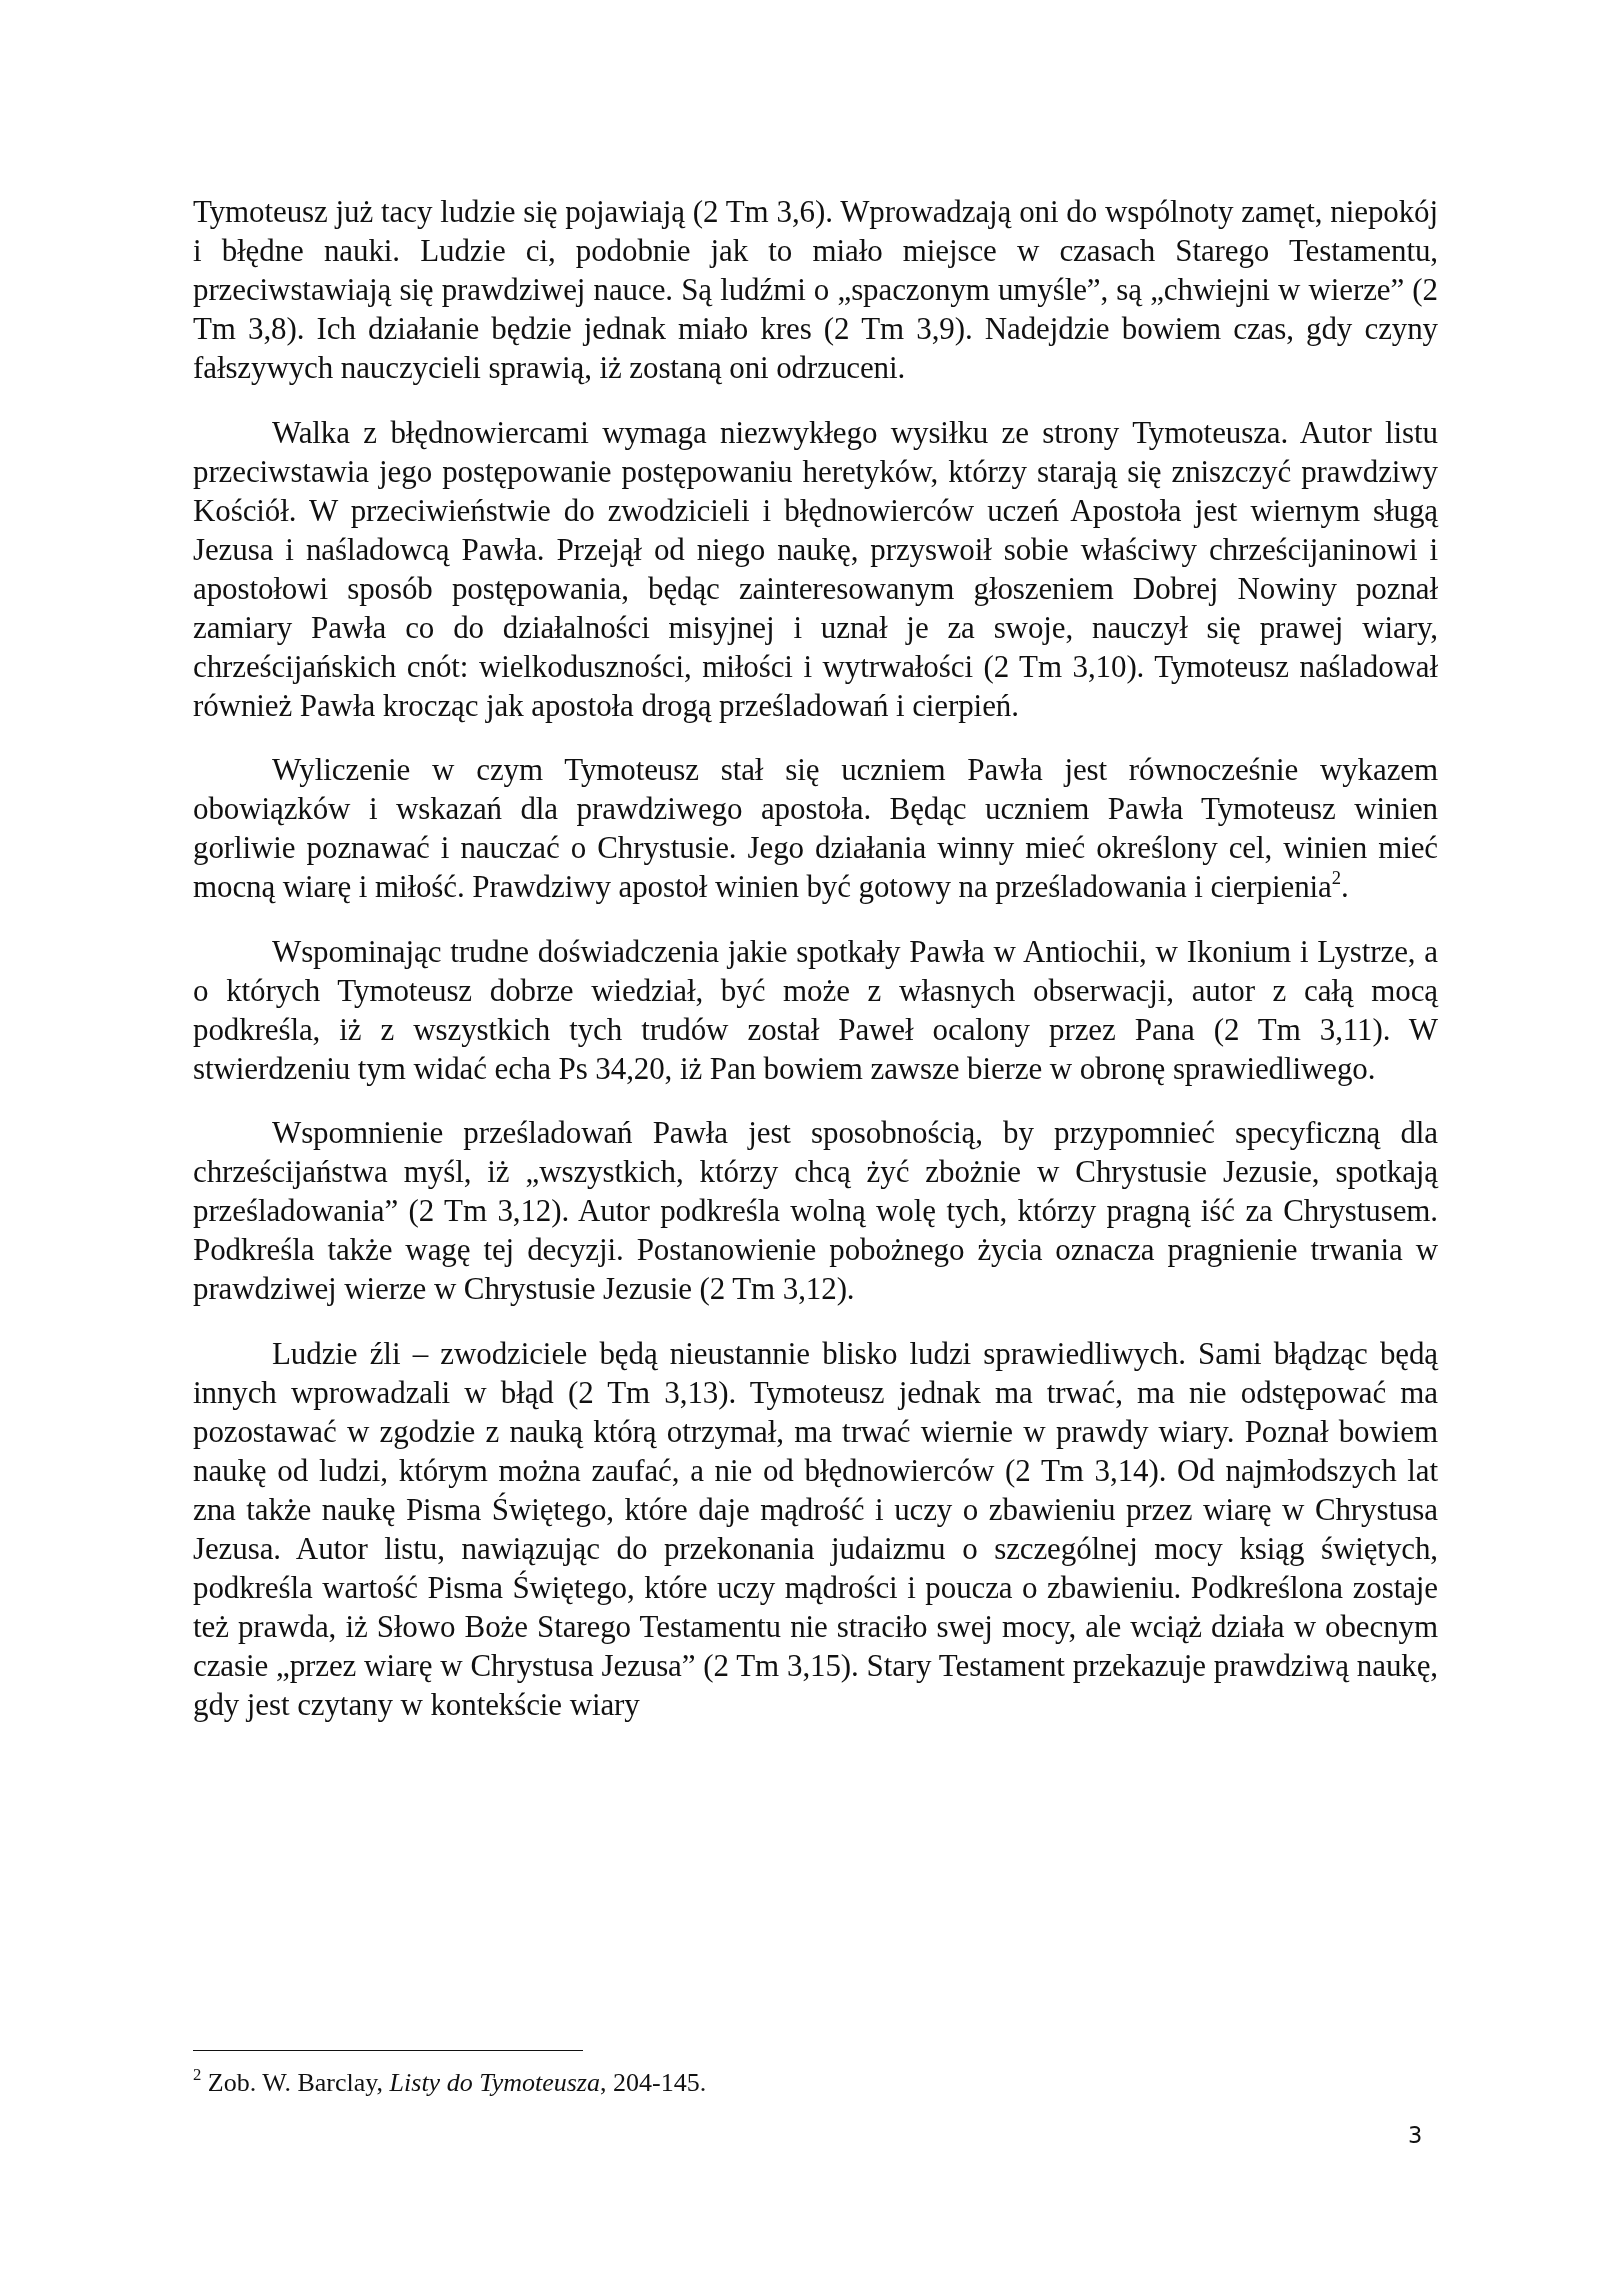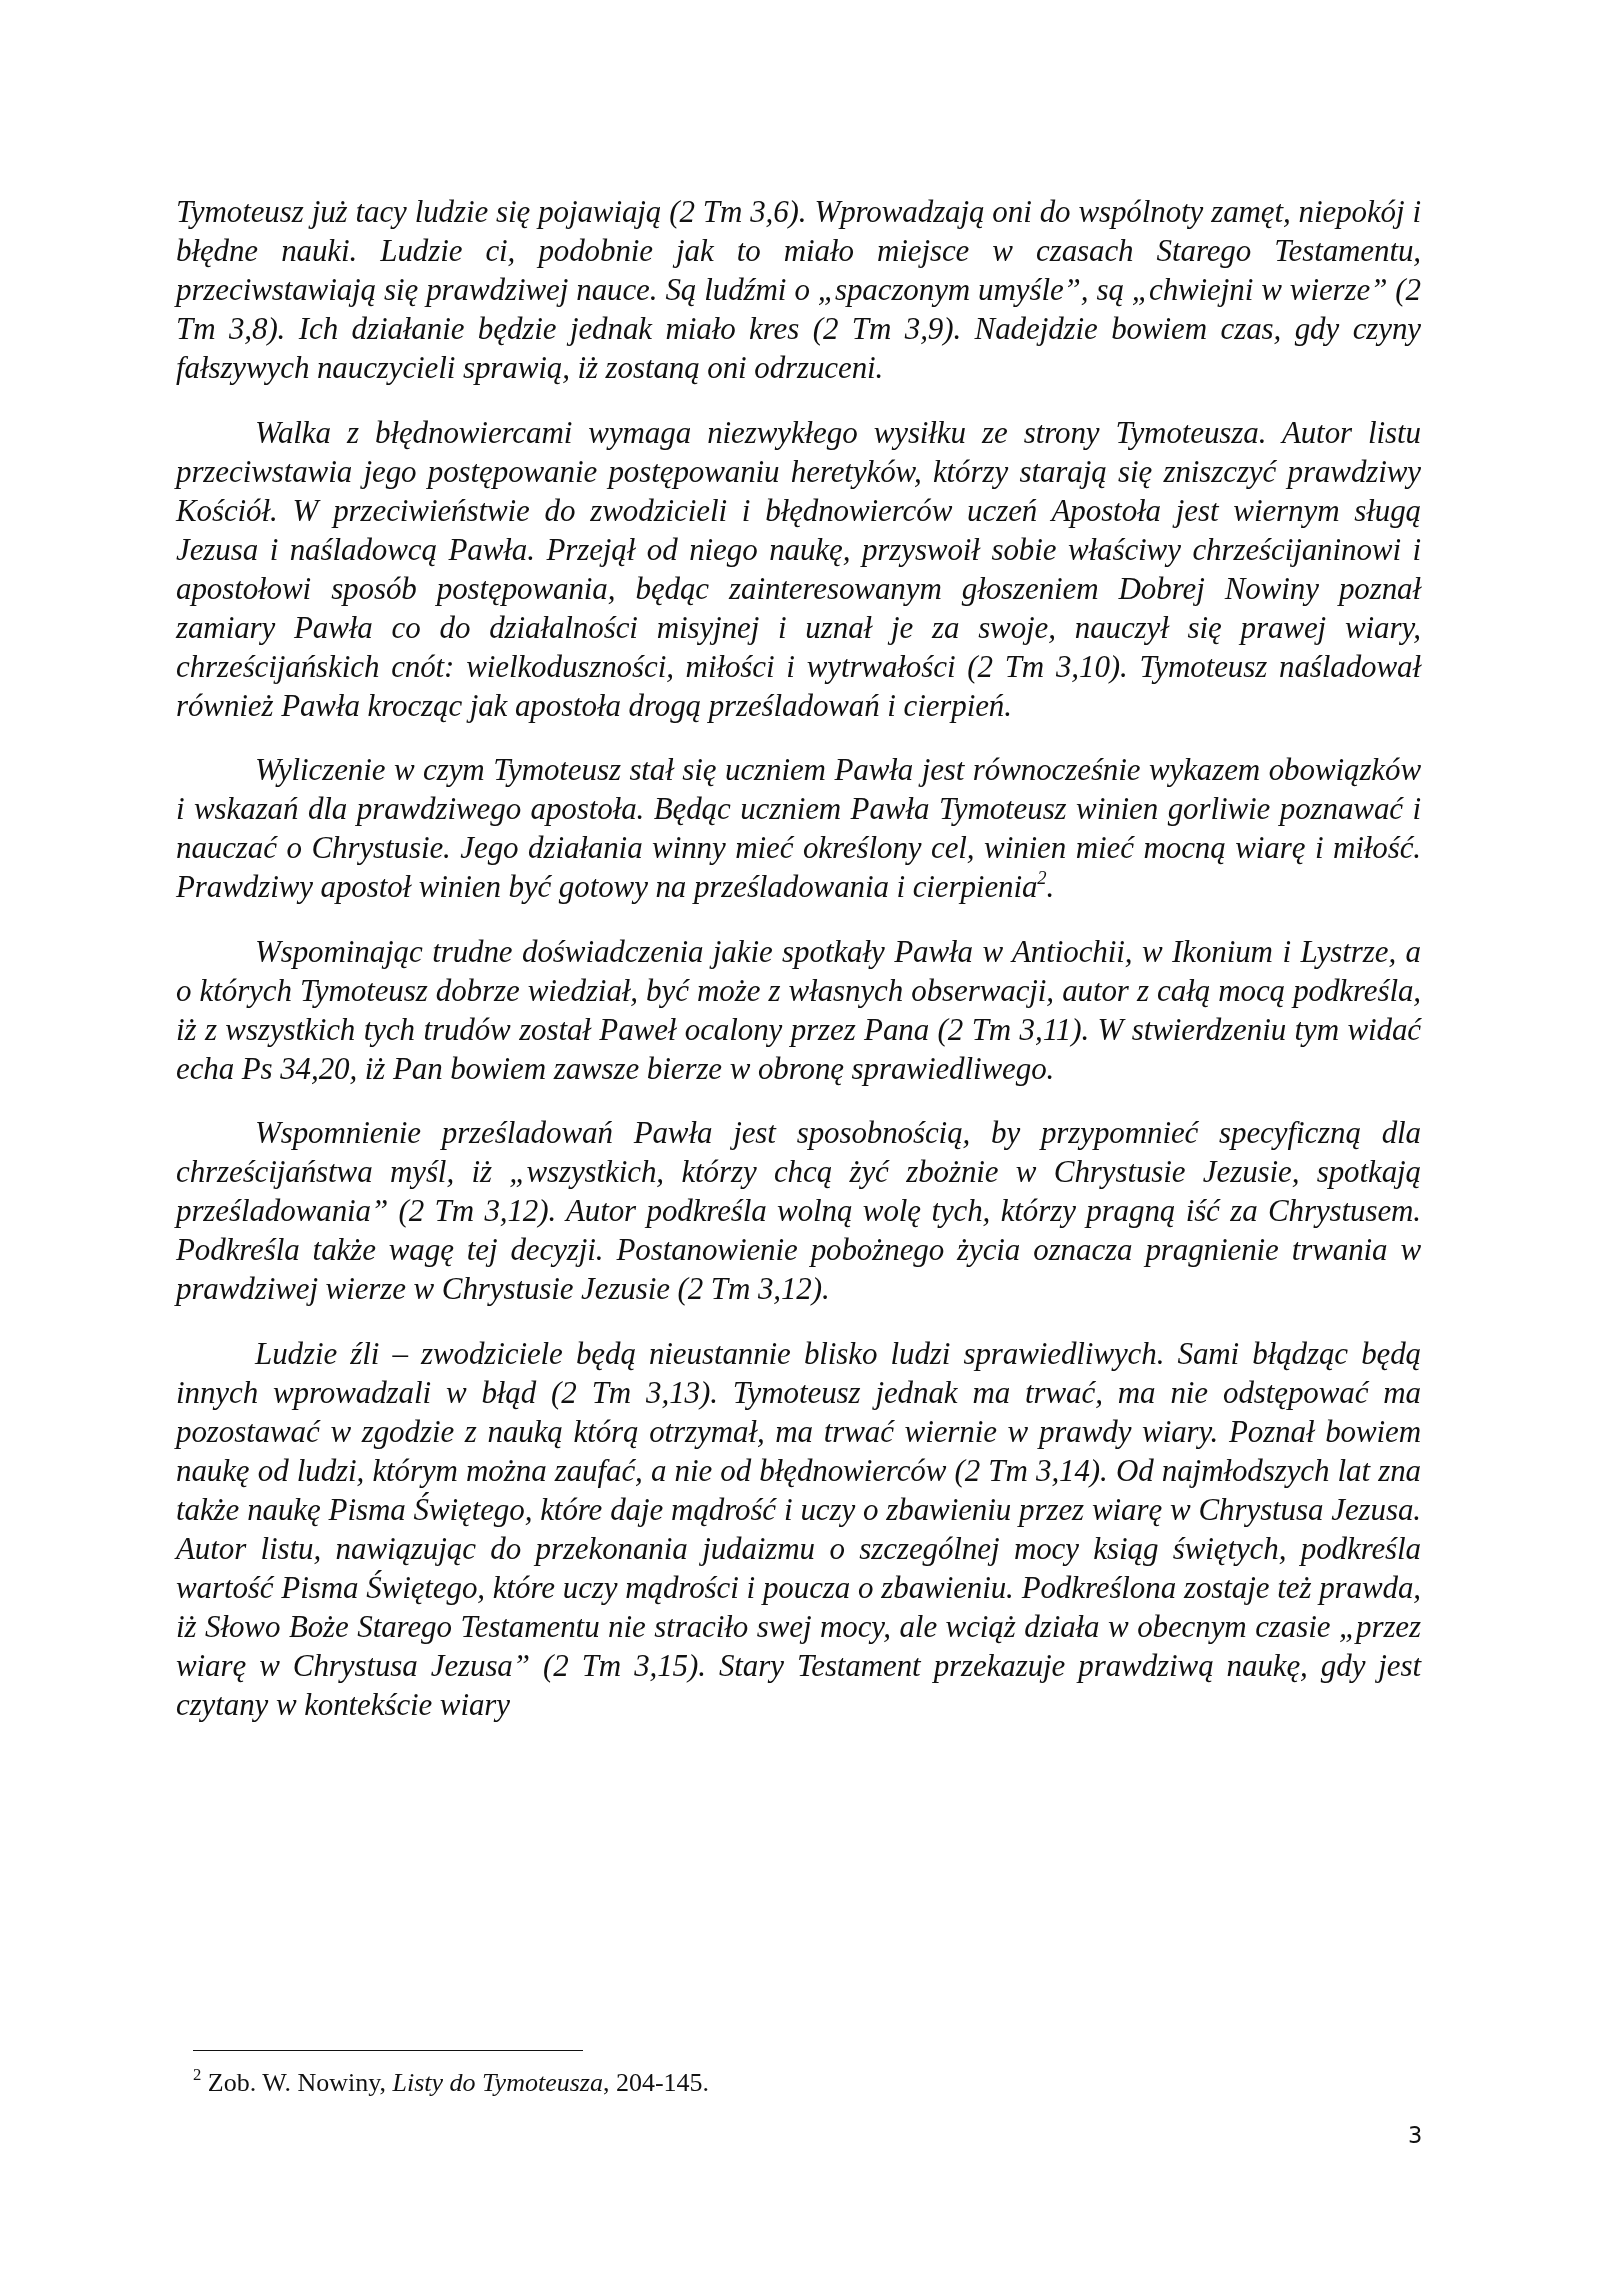--- a/index.html
+++ b/index.html
@@ -10,24 +10,23 @@
     body {
       width: 1620px;
       height: 2293px;
       position: relative;
       overflow: hidden;
       font-family: "Liberation Serif", "DejaVu Serif", serif;
       color: #111111;
     }
     .page {
       position: absolute;
-      left: 176px;
+      left: 193px;
       top: 192px;
       width: 1245px;
-      font-style: italic;
     }
     .para {
       margin: 0 0 25.5px 0;
       font-size: 31px;
       line-height: 39px;
       text-align: justify;
       text-align-last: left;
       letter-spacing: -0.1px;
     }
     .para.indent {
@@ -78,17 +77,17 @@
   <p class="para indent">Walka z błędnowiercami wymaga niezwykłego wysiłku ze strony Tymoteusza. Autor listu przeciwstawia jego postępowanie postępowaniu heretyków, którzy starają się zniszczyć prawdziwy Kościół. W przeciwieństwie do zwodzicieli i błędnowierców uczeń Apostoła jest wiernym sługą Jezusa i naśladowcą Pawła. Przejął od niego naukę, przyswoił sobie właściwy chrześcijaninowi i apostołowi sposób postępowania, będąc zainteresowanym głoszeniem Dobrej Nowiny poznał zamiary Pawła co do działalności misyjnej i uznał je za swoje, nauczył się prawej wiary, chrześcijańskich cnót: wielkoduszności, miłości i wytrwałości (2 Tm 3,10). Tymoteusz naśladował również Pawła krocząc jak apostoła drogą prześladowań i cierpień.</p>
   <p class="para indent"><span>Wyliczenie w czym Tymoteusz stał się uczniem  Pawła jest równocześnie wykazem obowiązków i wskazań dla prawdziwego apostoła. Będąc uczniem Pawła Tymoteusz winien gorliwie poznawać i nauczać o Chrystusie. Jego działania winny mieć określony cel, winien mieć mocną wiarę i miłość. Prawdziwy apostoł winien być gotowy na prześladowania i cierpienia</span><sup>2</sup><span>.</span></p>
   <p class="para indent">Wspominając trudne doświadczenia jakie spotkały Pawła w Antiochii, w Ikonium i Lystrze, a o których Tymoteusz dobrze wiedział, być może z własnych obserwacji, autor z całą mocą podkreśla, iż z wszystkich tych trudów został Paweł ocalony przez Pana (2 Tm 3,11). W stwierdzeniu tym widać echa Ps 34,20, iż Pan bowiem zawsze bierze w obronę sprawiedliwego.</p>
   <p class="para indent">Wspomnienie prześladowań Pawła jest sposobnością, by przypomnieć specyficzną dla chrześcijaństwa myśl, iż „wszystkich, którzy chcą żyć zbożnie w Chrystusie Jezusie, spotkają prześladowania” (2 Tm 3,12). Autor podkreśla wolną wolę tych, którzy pragną iść za Chrystusem. Podkreśla także wagę tej decyzji. Postanowienie pobożnego życia oznacza pragnienie trwania w prawdziwej wierze w Chrystusie Jezusie (2 Tm 3,12).</p>
   <p class="para indent">Ludzie źli – zwodziciele będą nieustannie blisko ludzi sprawiedliwych. Sami błądząc będą innych wprowadzali w błąd (2 Tm 3,13). Tymoteusz jednak ma trwać, ma nie odstępować ma pozostawać w zgodzie z nauką którą otrzymał, ma trwać wiernie w prawdy wiary. Poznał bowiem naukę od ludzi, którym można zaufać, a nie od błędnowierców (2 Tm 3,14). Od najmłodszych lat zna także naukę Pisma Świętego, które daje mądrość i uczy o zbawieniu przez wiarę w Chrystusa Jezusa. Autor listu, nawiązując do przekonania judaizmu o szczególnej mocy ksiąg świętych, podkreśla wartość Pisma Świętego, które uczy mądrości i poucza o zbawieniu. Podkreślona zostaje też prawda, iż Słowo Boże Starego Testamentu nie straciło swej mocy, ale wciąż działa w obecnym czasie „przez wiarę w Chrystusa Jezusa” (2 Tm 3,15). Stary Testament przekazuje prawdziwą naukę, gdy jest czytany w kontekście wiary</p>
 </div>
 
 <div class="footnote-rule"></div>
 
 <div class="footnote">
-  <sup>2</sup><span> Zob. W. Nowiny, </span><em>Listy do Tymoteusza</em><span>, 204-145.</span>
+  <sup>2</sup><span> Zob. W. Barclay, </span><em>Listy do Tymoteusza</em><span>, 204-145.</span>
 </div>
 
 <div class="page-number">3</div>
 
 
 </body></html>

